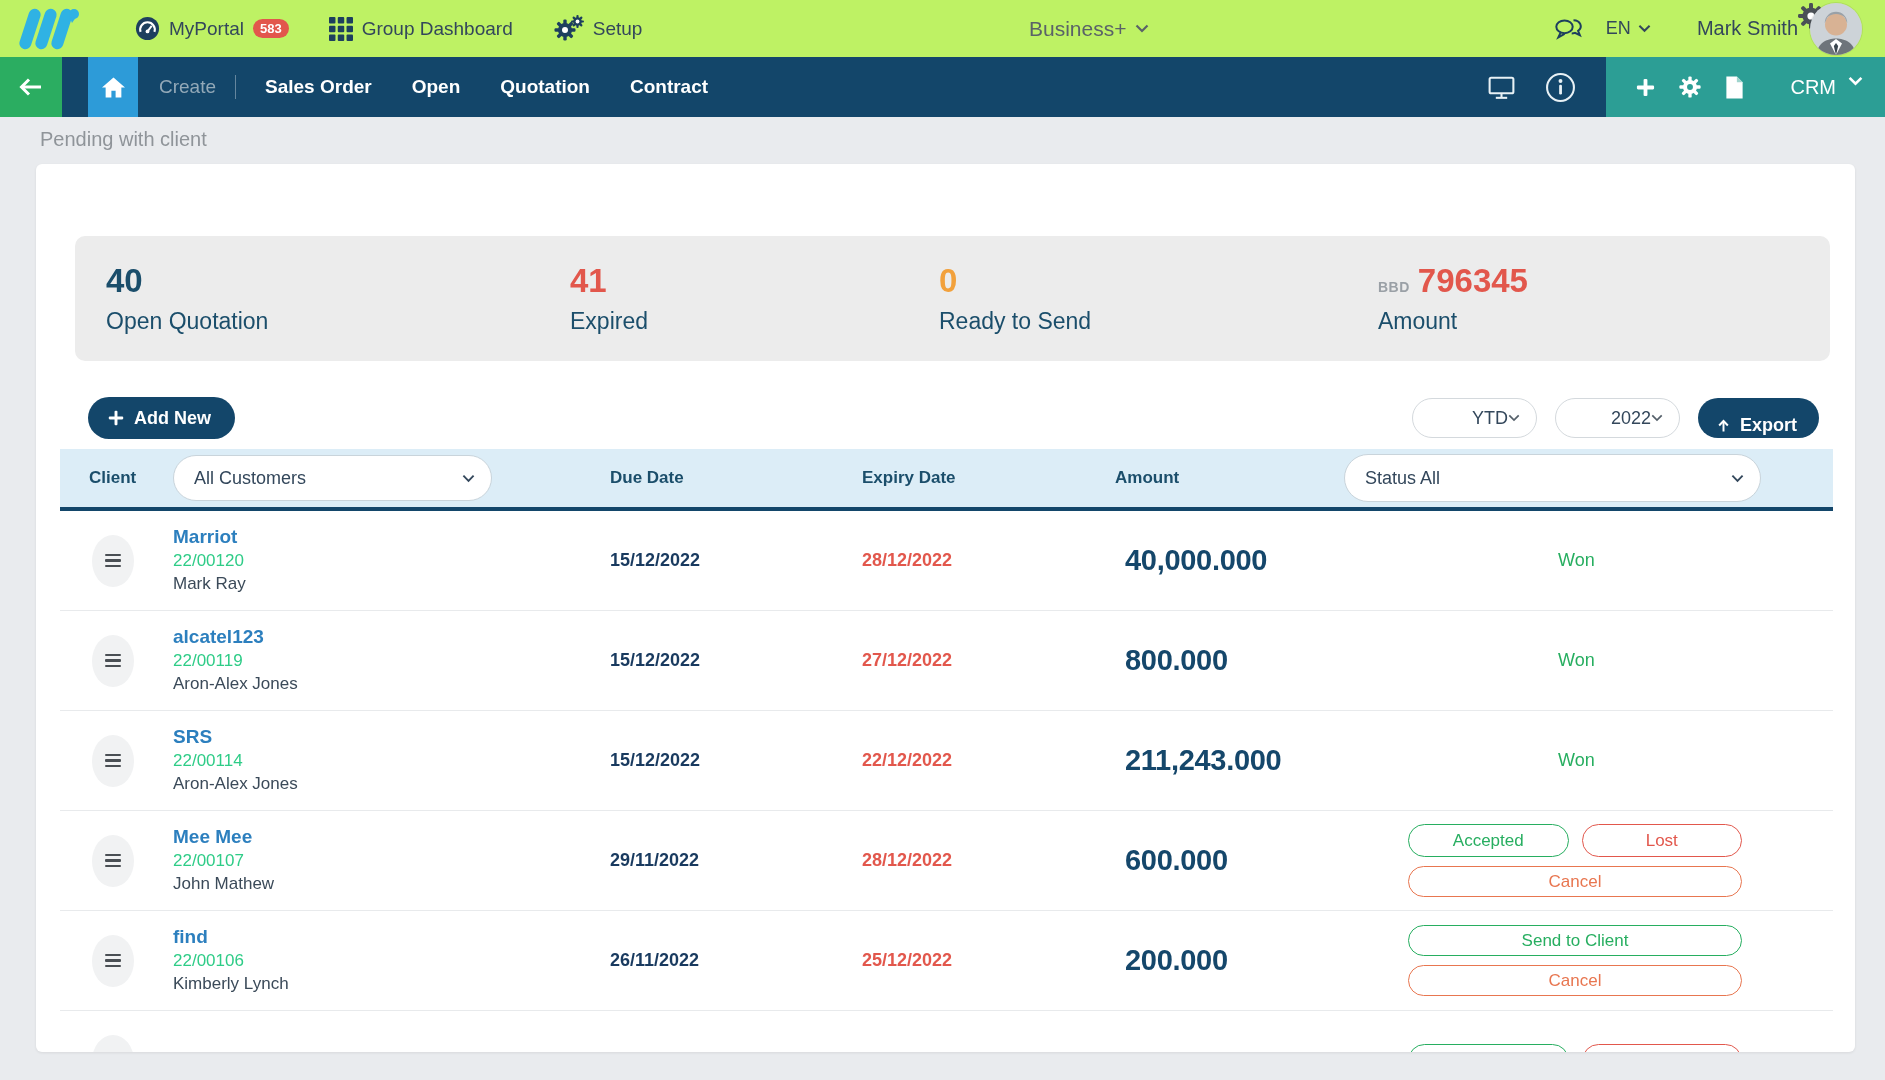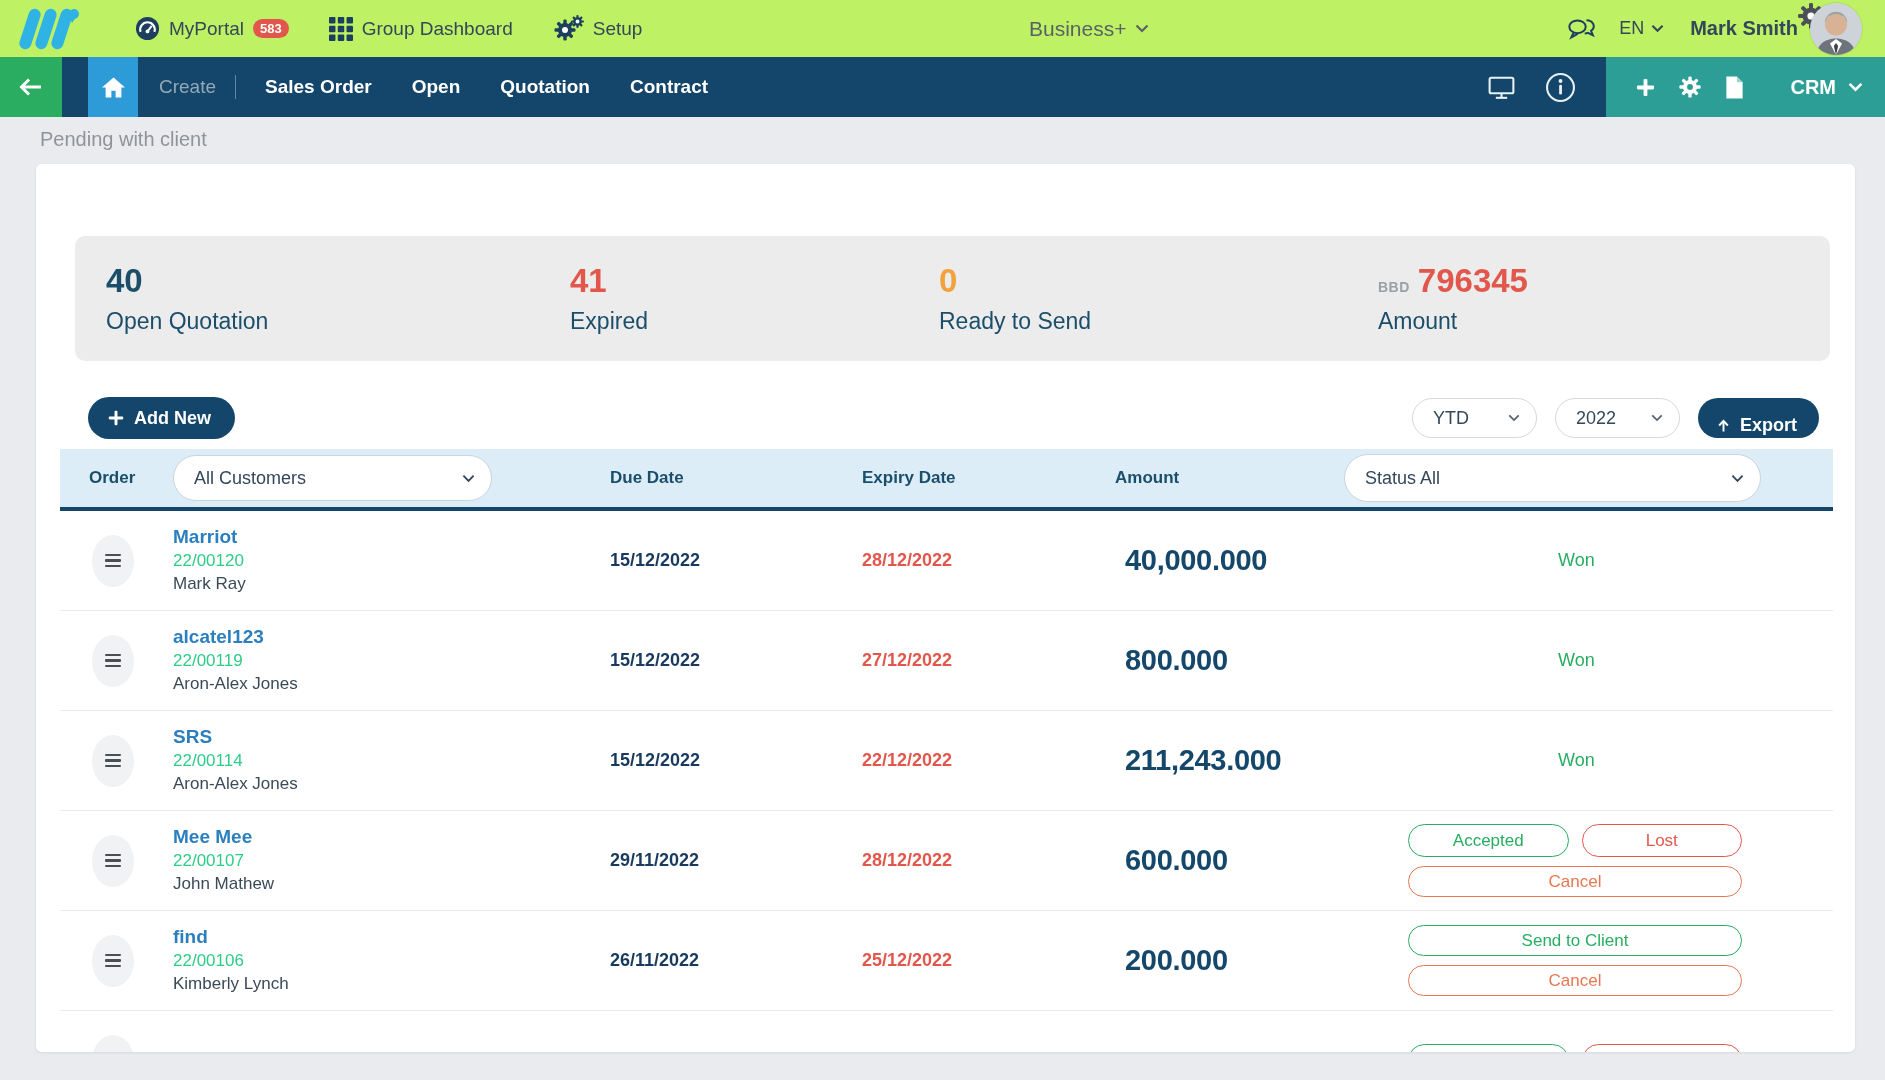--- a/index.html
+++ b/index.html
@@ -9,55 +9,55 @@
 
   
   .topbar { position:relative; height:57px; background:#bef264; z-index:5; }
   .logo { position:absolute; left:18px; top:6px; }
   .top-nav { position:absolute; left:135px; top:0; height:57px; display:flex; align-items:center; gap:40px; }
   .top-nav-item { display:flex; align-items:center; gap:9px; font-size:19px; color:#33475B; cursor:pointer; }
   .badge { background:#E2574C; color:#fff; font-size:13px; font-weight:bold; border-radius:10px; padding:2px 7px; line-height:1.2; }
   .business { position:absolute; left:1029px; top:0; height:57px; display:flex; align-items:center; gap:9px; font-size:21px; color:#5A6268; cursor:pointer; }
   .top-right { position:absolute; right:23px; top:0; height:57px; display:flex; align-items:center; }
   .lang { display:flex; align-items:center; gap:7px; margin-left:22px; font-size:18px; cursor:pointer; }
-  .user-name { margin-left:26px; margin-right:12px; font-size:20px;font-weight:bold; }
+  .user-name { margin-left:46px; margin-right:12px; font-size:20px; }
   .gear-overlay { position:absolute; left:1796px; top:1px; z-index:6; }
   .avatar { position:relative; z-index:7; width:52px; height:52px; border-radius:50%; overflow:hidden; box-shadow:0 0 0 1px rgba(0,0,0,.08); }
 
   
   .navbar { position:relative; height:60px; background:#13466A; display:flex; align-items:center; }
   .back-btn { width:62px; height:60px; background:#2BAD61; border:none; display:flex; align-items:center; justify-content:center; cursor:pointer; }
   .home-btn { width:50px; height:60px; background:#2D9BD8; border:none; margin-left:26px; display:flex; align-items:center; justify-content:center; cursor:pointer; }
   .nav-create { margin-left:21px; font-size:19px; color:#93A9B8; }
   .nav-divider { width:1px; height:24px; background:rgba(255,255,255,.35); margin:0 15px 0 19px; }
   .nav-items { display:flex; align-items:center; }
   .nav-item { color:#fff; font-size:19px; font-weight:600; padding:0 14px; margin-right:12px; cursor:pointer; }
   .nav-right { margin-left:auto; display:flex; align-items:center; height:60px; }
   .icon-btn { background:none; border:none; display:flex; align-items:center; justify-content:center; cursor:pointer; padding:0 14px; height:60px; }
   .teal-zone { height:60px; background:#2C9E95; display:flex; align-items:center; padding:0 22px 0 18px; margin-left:16px; }
   .teal-zone .icon-btn { padding:0 11px; }
-  .module-select { display:flex; align-items:center; gap:12px; color:#fff; font-size:20px; font-weight:bold; margin-left:34px; cursor:pointer; }
+  .module-select { display:flex; align-items:flex-start; gap:12px; color:#fff; font-size:20px; font-weight:normal; margin-left:34px; cursor:pointer; }
 
   
   .page-title { margin:11px 0 0 40px; font-size:20px; color:#8F9499; }
   .card { position:relative; margin:13px 30px 0 36px; width:1819px; height:888px; background:#fff; border-radius:6px; box-shadow:0 1px 3px rgba(0,0,0,.08); overflow:hidden; }
 
   
   .stats { margin:72px 25px 0 39px; height:125px; background:#ECECEC; border-radius:10px; display:grid; grid-template-columns:464px 369px 439px 1fr; align-items:center; }
   .stat { padding-left:31px; }
   .stat-value { font-size:33px; font-weight:bold; line-height:1.15; }
   .stat-label { font-size:23px; color:#1B4E6B; margin-top:8px; }
   .stat-currency { font-size:14px; font-weight:bold; color:#9AA0A6; margin-right:8px; letter-spacing:.5px; }
 
   
   .controls { margin:36px 36px 0 52px; height:42px; display:flex; align-items:center; }
   .add-new { height:42px; padding:0 24px 0 20px; border:none; border-radius:21px; background:#13466A; color:#fff; font-size:18px; font-weight:bold; display:flex; align-items:center; gap:10px; cursor:pointer; font-family:inherit; }
   .controls-right { margin-left:auto; display:flex; align-items:center; gap:18px; }
   .pill-select { height:40px; background:#fff; border:1px solid #D4D9DD; border-radius:20px; display:flex; align-items:center; justify-content:space-between; padding:0 16px 0 20px; font-size:18px; color:#33475B; cursor:pointer; }
-  .pill-select.small { width:125px; }
+  .pill-select.small { width:125px;justify-content:flex-end; }
   .export-btn { height:40px; padding:15px 22px 0 18px; border:none; border-radius:20px; background:#13466A; color:#fff; font-size:18px; font-weight:bold; display:flex; align-items:center; gap:9px; cursor:pointer; font-family:inherit; }
 
   
   .qtable { margin:10px 22px 0 24px; }
   .thead { height:62px; background:#DCEDF7; border-bottom:4px solid #13466A; display:grid; grid-template-columns:90px 370px 250px 250px 300px 1fr; align-items:center; font-size:17px; font-weight:bold; color:#1B4E6B; }
   .th-action { padding-left:29px; }
   .th-due { padding-left:90px; }
   .th-expiry { padding-left:92px; }
   .th-amount { padding-left:95px; }
   .thead .pill-select.customers { margin-left:23px; width:319px; height:46px; border-radius:23px; border-color:#C9D4DB; font-weight:normal; }
@@ -321,21 +321,21 @@
             <path d="M10 18 V4.5" stroke="#fff" stroke-width="2.6" fill="none"></path>
             <path d="M4.2 10 L10 4 L15.8 10" stroke="#fff" stroke-width="2.6" fill="none"></path>
           </svg>
           <span>Export</span>
         </button>
       </div>
     </div>
 
     <div class="qtable">
       <div class="thead">
-        <div class="th-action">Order</div>
+        <div class="th-action">Client</div>
         <div>
           <div class="pill-select customers">
             <span>All Customers</span>
             <svg width="13" height="9" viewBox="0 0 14 9">
                 <path d="M1.5 1.5 L7 7 L12.5 1.5" fill="none" stroke="#33475B" stroke-width="2"></path>
               </svg>
           </div>
         </div>
         <div class="th-due">Due Date</div>
         <div class="th-expiry">Expiry Date</div>

